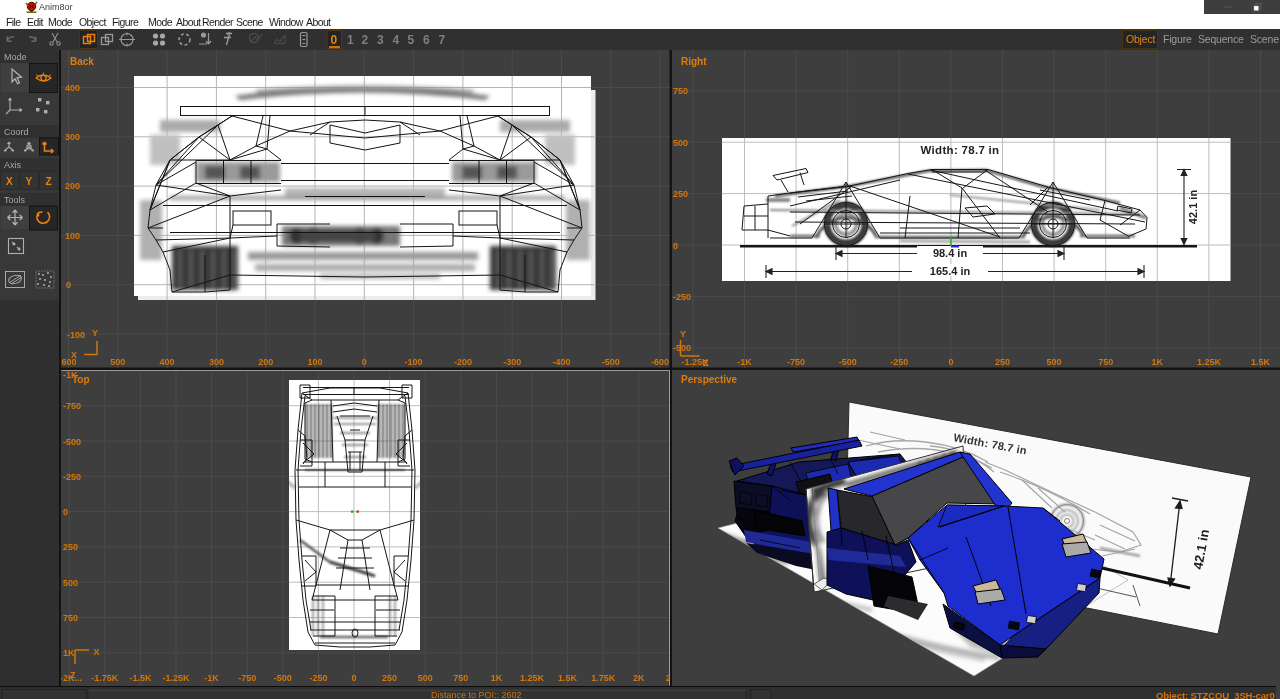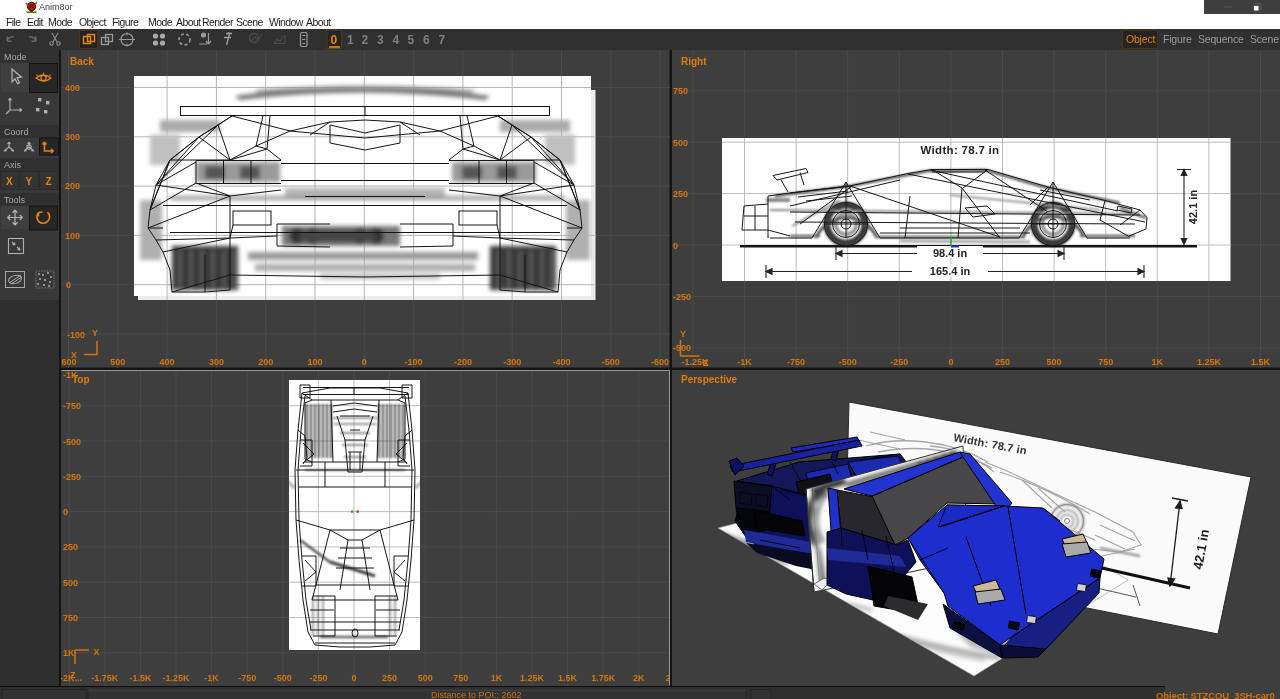--- a/index.html
+++ b/index.html
@@ -3,21 +3,21 @@
 <meta charset="utf-8">
 <style>
   html,body{margin:0;padding:0;width:1280px;height:699px;overflow:hidden;background:#3e3e3e;
     font-family:"Liberation Sans",sans-serif;}
   .abs{position:absolute;}
   #titlebar{left:0;top:0;width:1180px;height:14px;background:#ffffff;z-index:5;padding-left:24px;}
   #menubar{left:0;top:14px;width:1280px;height:15px;background:#ffffff;z-index:5;}
   .menuitem{position:absolute;top:1.5px;font-size:10.5px;color:#1c1c1c;letter-spacing:-0.6px;}
   #toolbar{left:0;top:29px;width:1280px;height:21px;background:#303030;z-index:5;}
   #sidebar{left:0;top:50px;width:59px;height:636px;background:#383838;z-index:5;}
-  #statusbar{left:0;top:686px;width:1165px;height:13px;background:#2f2f2f;border-top:1px solid #0c0c0c;box-sizing:border-box;z-index:6;}
+  #statusbar{left:0;top:686px;width:1276px;height:13px;background:#2f2f2f;border-top:1px solid #0c0c0c;box-sizing:border-box;z-index:6;}
   svg{shape-rendering:auto;}
   text{font-family:"Liberation Sans",sans-serif;}
   .olbl{fill:#d4760a;font-size:9px;font-weight:bold;}
   .vtitle{fill:#e07c0c;font-size:10px;font-weight:bold;}
 </style>
 </head>
 <body>
 <svg id="main" class="abs" style="left:0;top:0;z-index:1" width="1280" height="699" viewBox="0 0 1280 699">
   <defs>
     <filter id="blur1" x="-20%" y="-20%" width="140%" height="140%">

